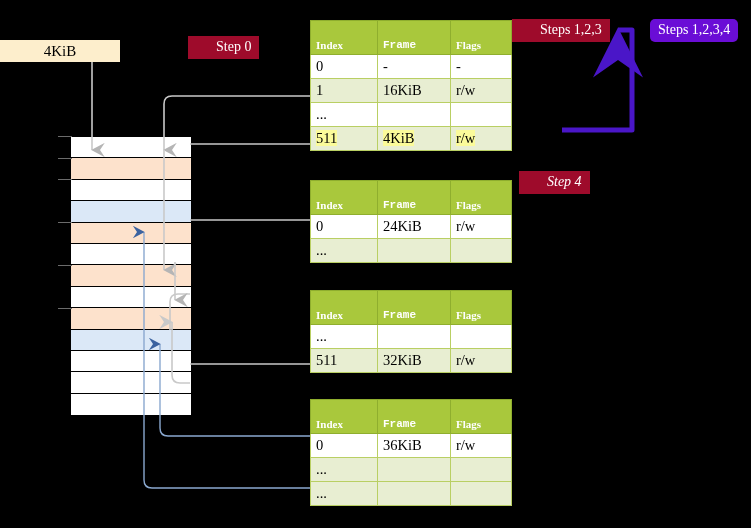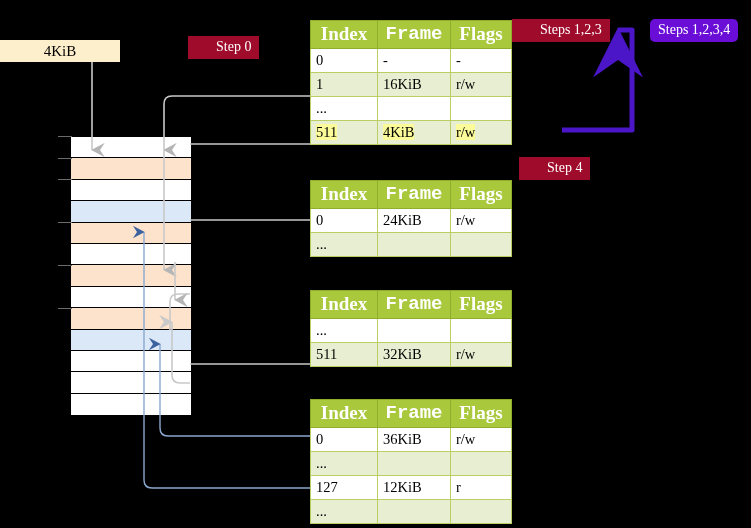--- a/index.html
+++ b/index.html
@@ -27,22 +27,22 @@
   .memrow.peach{background:#fde2cc;}
   .memrow.blue {background:#dbe8f7;}
   .memrow.last{border-bottom:none;}
   .tick{position:absolute;height:1px;background:#6b6b6b;left:58px;width:14px;}
 
   
   .ptable{position:absolute;border-collapse:collapse;
           font-family:"Liberation Serif",serif;font-size:14.5px;
           background:#fff;table-layout:fixed;}
   .ptable th{background:#a9c83c;color:#ffffff;font-weight:bold;
-             text-align:center;padding:2px 5px 3px 5px;
-             border:1px solid #8fae2e;font-size:19px;}
+             text-align:left;padding:18px 5px 3px 5px;
+             border:1px solid #8fae2e;font-size:11px;}
   .ptable td{padding:2px 5px 3px 5px;border:1px solid #b9cf63;
              color:#000;height:18px;overflow:hidden;white-space:nowrap;}
   .ptable tr.alt td{background:#e8eed2;}
   .ptable tr.plain td{background:#ffffff;}
   .hl{background:#fbfb9a;}
   .c-index{width:56px;}
   .c-frame{width:62px;font-family:Liberation Mono, monospace;}
   .c-flags{width:50px;}
 
   svg.overlay{position:absolute;left:0;top:0;width:751px;height:528px;
@@ -54,21 +54,21 @@
 <div class="stage">
 
   <div class="sizelabel" style="left:0px;top:40px;width:120px;height:22px;">4KiB</div>
 
   <div class="badge red" style="left:188px;top:36px;">Step 0</div>
 
   <div class="badge red" style="left:512px;top:19px;">Steps 1,2,3</div>
 
   <div class="badge purple" style="left:650px;top:19px;">Steps 1,2,3,4</div>
 
-  <div class="badge red" style="left:519px;top:157px;">Step 4</div>
+  <div class="badge red" style="left:519px;top:171px;font-style:italic;">Step 4</div>
 
   <div class="memcol">
     <div class="memrow white" style="top:0px;height:21.4px;"></div>
     <div class="memrow peach" style="top:21.4px;height:21.4px;"></div>
     <div class="memrow white" style="top:42.8px;height:21.4px;"></div>
     <div class="memrow blue" style="top:64.2px;height:21.4px;"></div>
     <div class="memrow peach" style="top:85.6px;height:21.4px;"></div>
     <div class="memrow white" style="top:107.0px;height:21.4px;"></div>
     <div class="memrow peach" style="top:128.4px;height:21.4px;"></div>
     <div class="memrow white" style="top:149.8px;height:21.4px;"></div>
@@ -215,25 +215,20 @@
       <tr class="plain">
         <td>0</td>
         <td>36KiB</td>
         <td>r/w</td>
       </tr>
       <tr class="alt">
         <td>...</td>
         <td></td>
         <td></td>
       </tr>
-      <tr class="plain">
-        <td>127</td>
-        <td>12KiB</td>
-        <td>r</td>
-      </tr>
       <tr class="alt">
         <td>...</td>
         <td></td>
         <td></td>
       </tr>
     </tbody>
   </table>
 
 </div>
 

